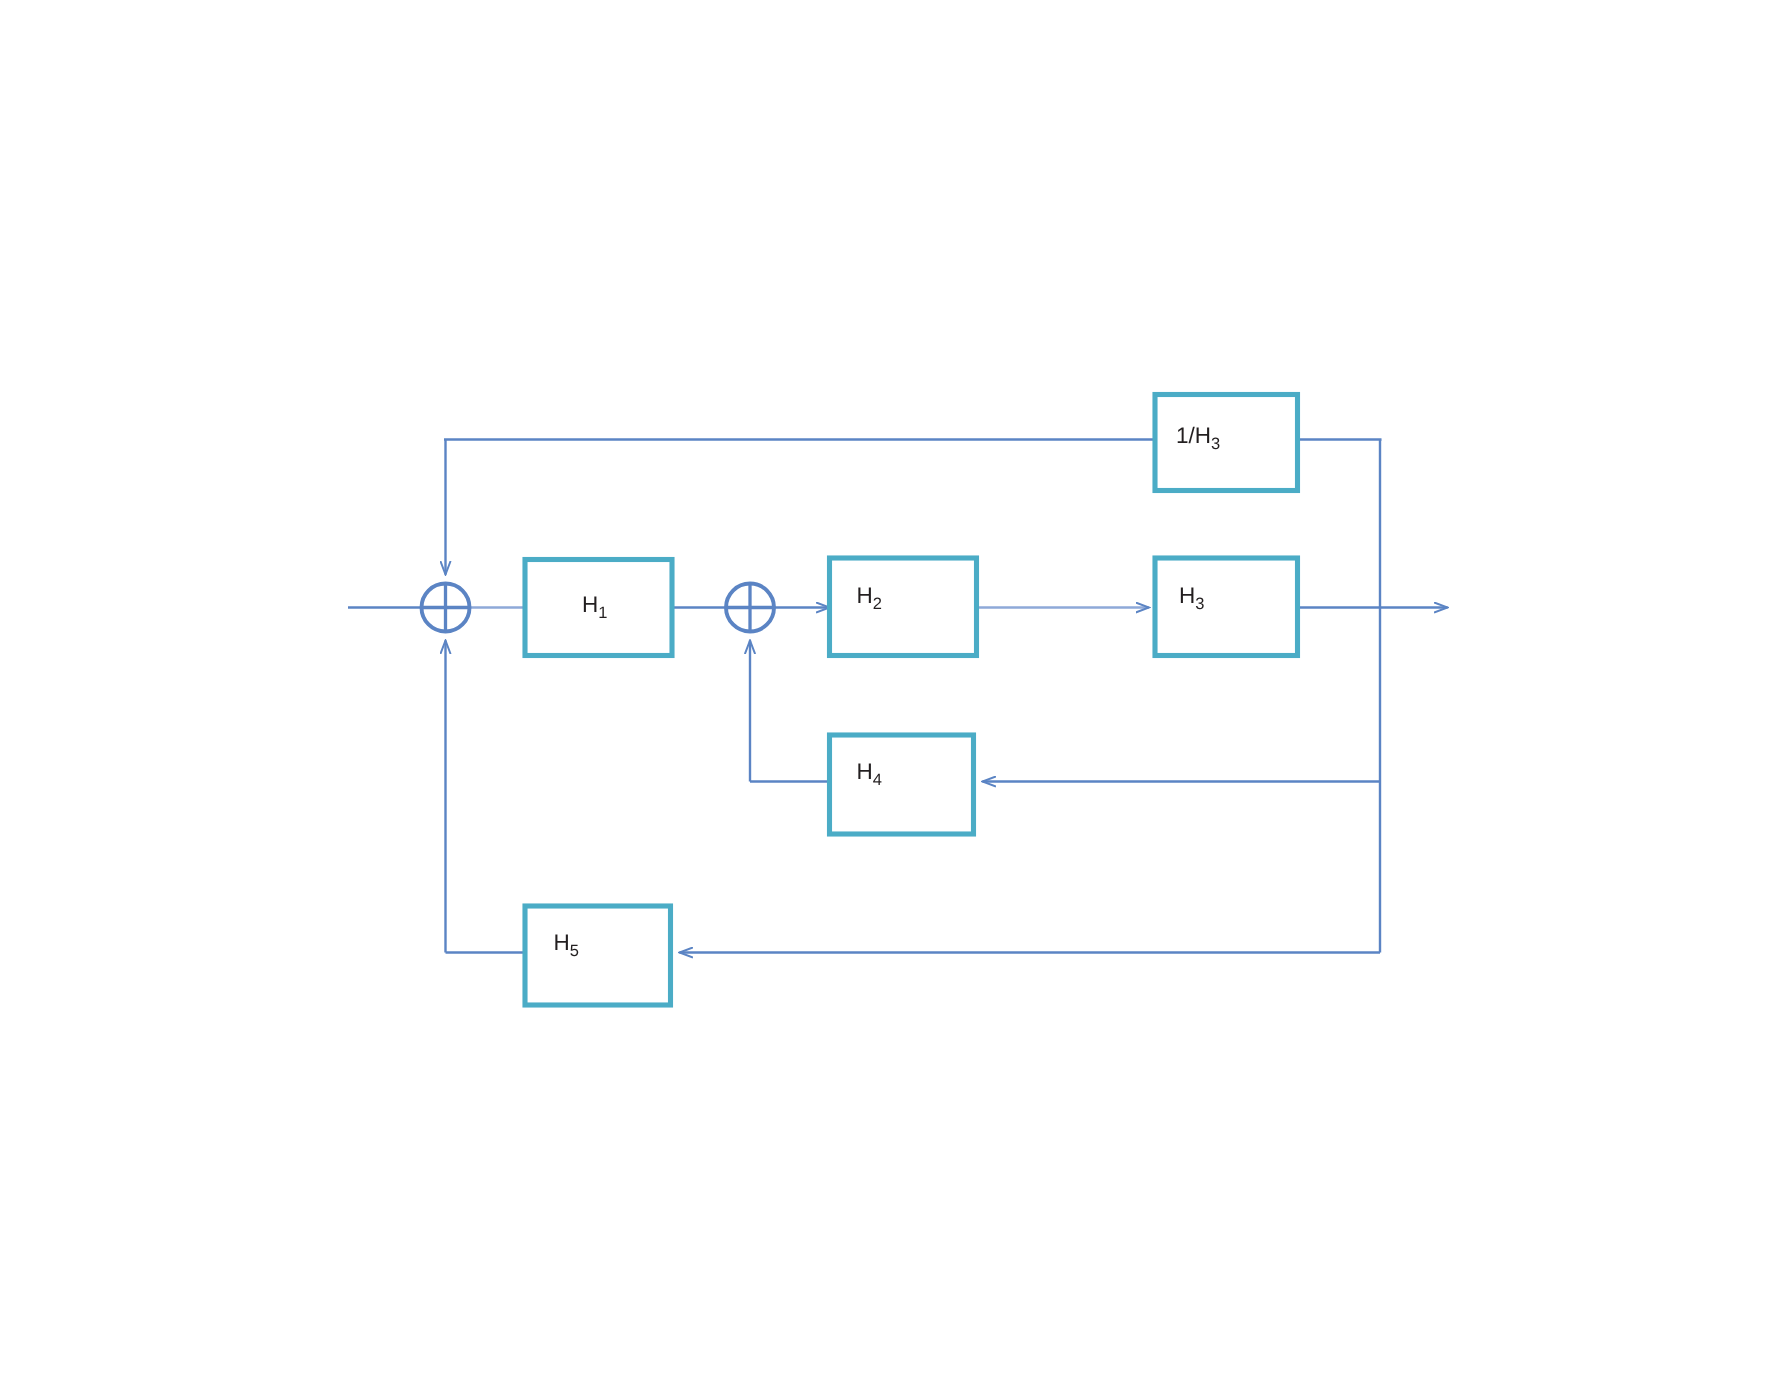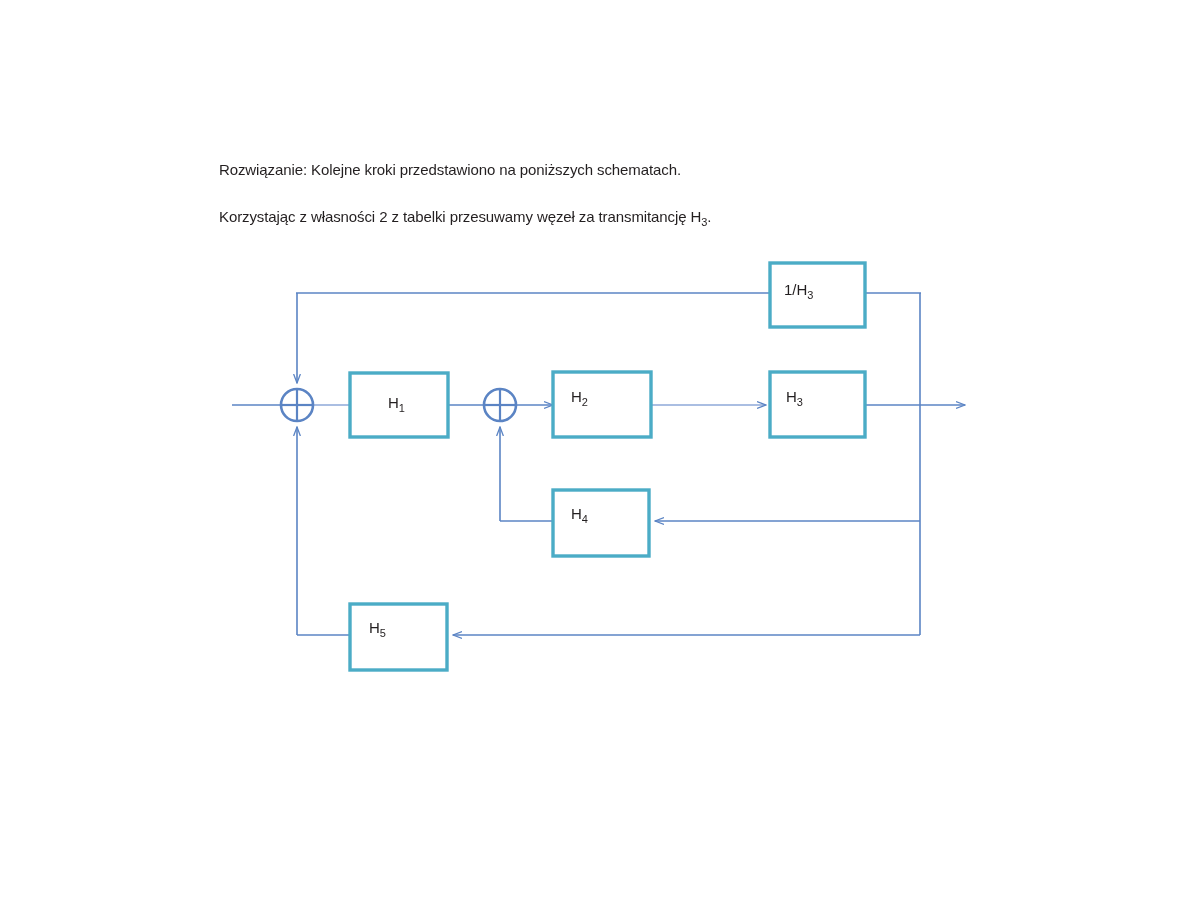--- a/index.html
+++ b/index.html
@@ -47,23 +47,21 @@
   }
   .blk-label tspan.s {
     font-size: 11px;
   }
 </style>
 </head>
 <body style="background: rgb(255, 255, 255);">
 
 <div id="page">
 
-  <div class="text-line" id="line-1">Rozwiązanie: Kolejne kroki przedstawiono na poniższych schematach.</div>
 
-  <div class="text-line" id="line-2"><span>Korzystając z własności 2 z  tabelki przesuwamy węzeł za transmitancję H</span><span class="sub">3</span><span>.</span></div>
 
   <svg id="diagram" viewBox="0 0 1188 918">
 
     <defs>
       <marker id="arrowR" markerWidth="10" markerHeight="8" refX="9" refY="4" orient="auto" markerUnits="userSpaceOnUse">
         <path d="M0,0.6 L9,4 L0,7.4" fill="none" stroke="#5B84C4" stroke-width="1.3"></path>
       </marker>
       <marker id="arrowL" markerWidth="10" markerHeight="8" refX="9" refY="4" orient="auto" markerUnits="userSpaceOnUse">
         <path d="M0,0.6 L9,4 L0,7.4" fill="none" stroke="#5B84C4" stroke-width="1.3"></path>
       </marker>

